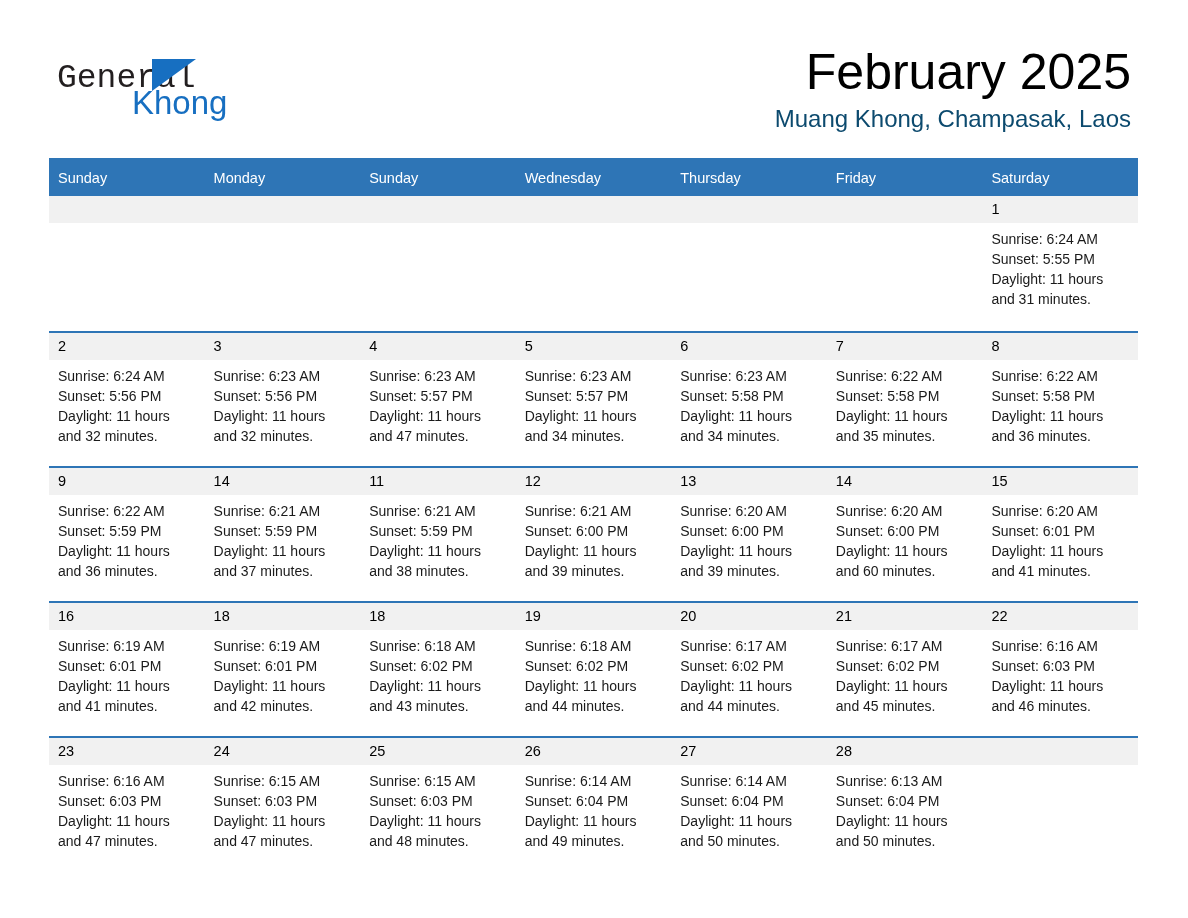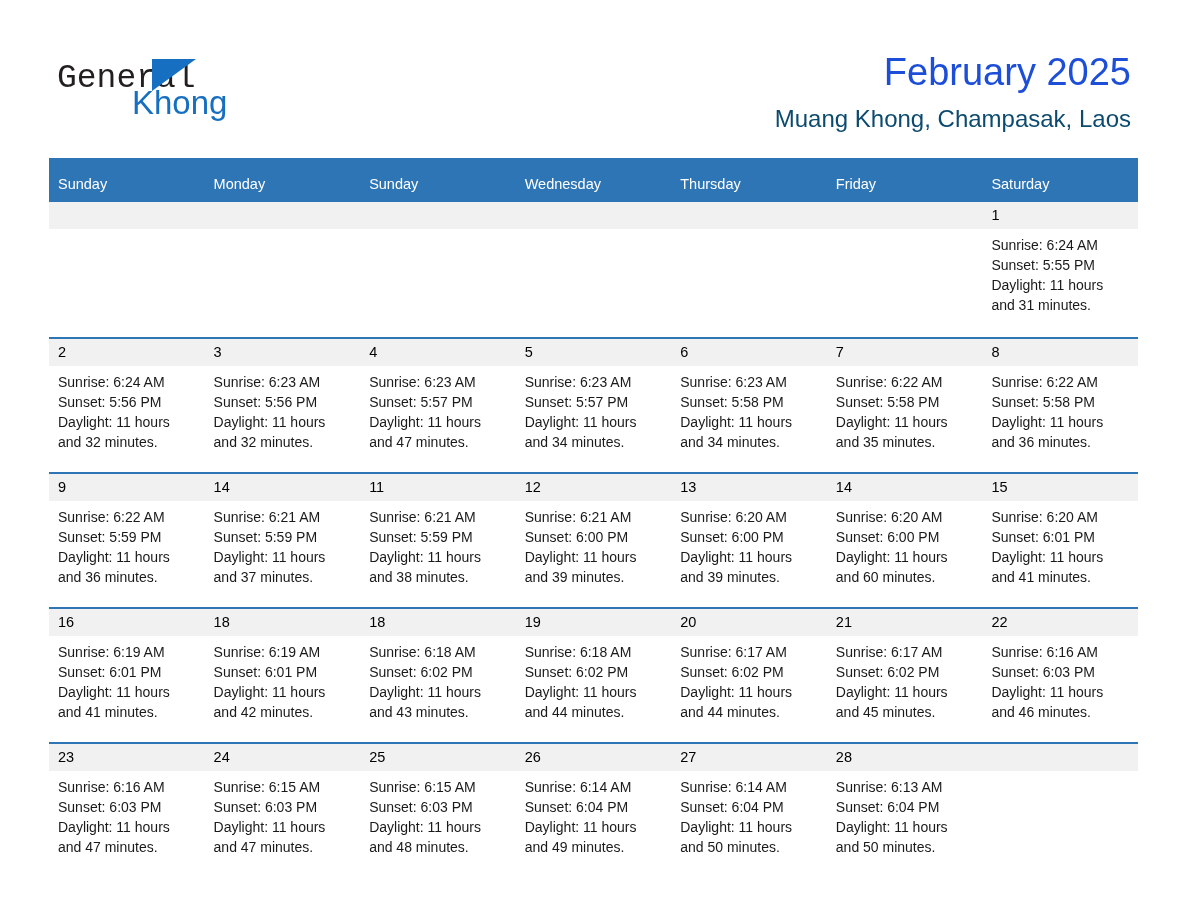--- a/index.html
+++ b/index.html
@@ -68,23 +68,23 @@
     white-space: nowrap;
   }
 
   .title-block {
     position: absolute;
     right: 57px;
     top: 46px;
     text-align: right;
   }
   .month-title {
-    font-size: 38px;
+    font-size: 50px;
     line-height: 52px;
-    color: #1d4ed8;
+    color: #000000;
     font-weight: normal;
     white-space: nowrap;
   }
   .location-title {
     margin-top: 6px;
     font-size: 24px;
     line-height: 30px;
     color: #0c4a6e;
     font-weight: normal;
     white-space: nowrap;
@@ -99,21 +99,21 @@
     border-collapse: collapse;
     table-layout: fixed;
   }
 
   .calendar th {
     background: #2e75b6;
     color: #ffffff;
     font-size: 14.5px;
     font-weight: normal;
     text-align: left;
-    padding: 17px 0 8px 9px;
+    padding: 11px 0 8px 9px;
     height: 17px;
     vertical-align: middle;
     border: none;
   }
 
   .calendar td {
     width: 155.57px;
     padding: 0;
     vertical-align: top;
     border: none;

